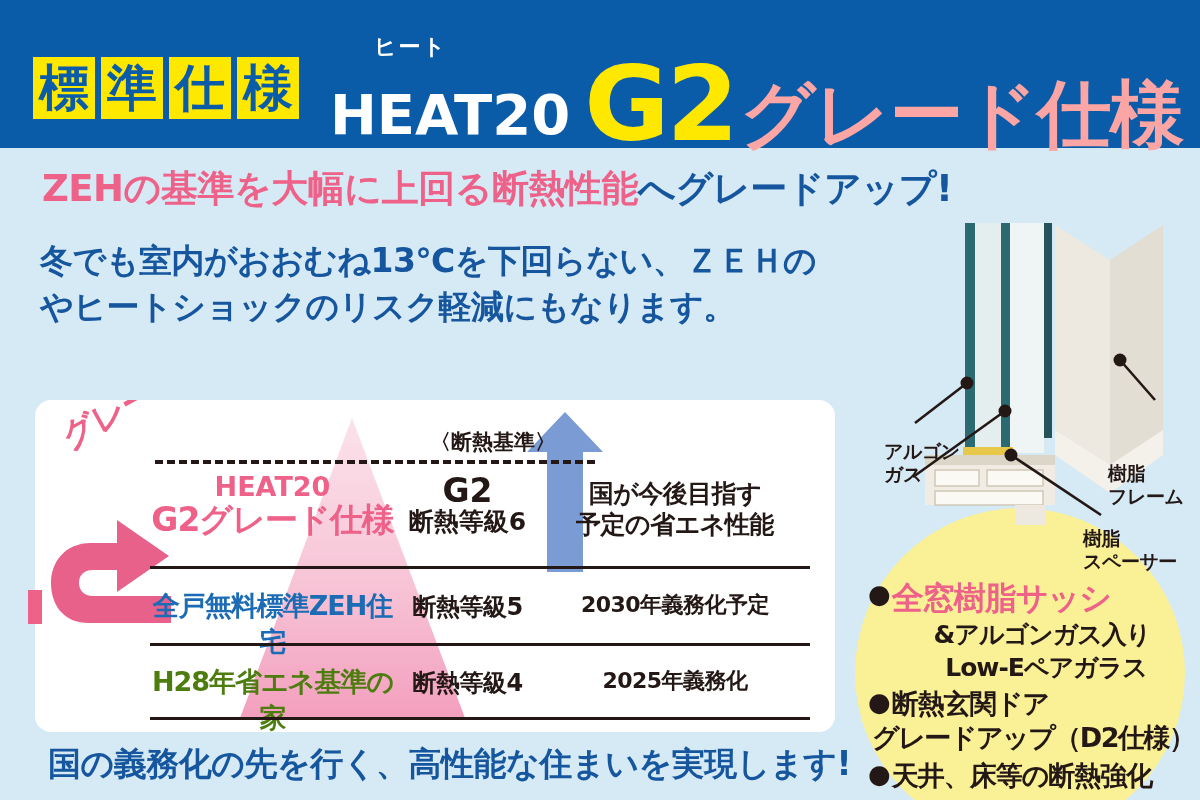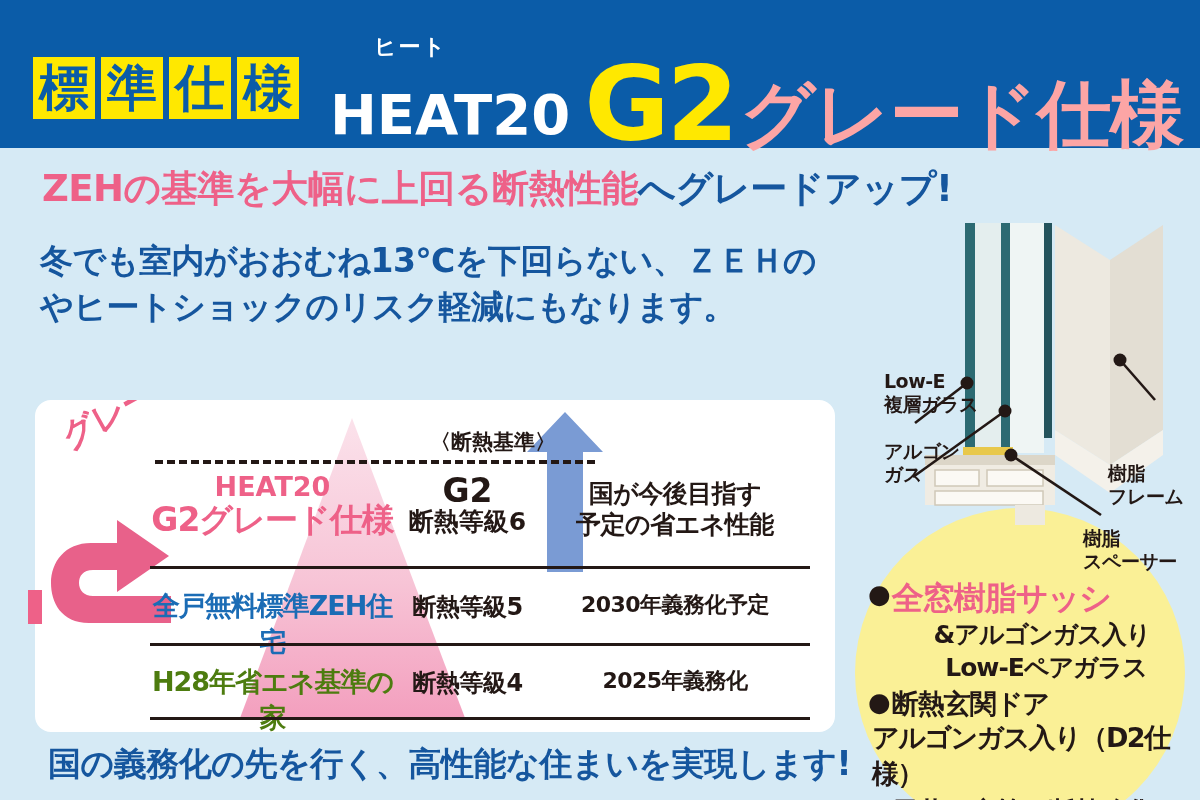--- a/index.html
+++ b/index.html
@@ -261,24 +261,20 @@
     <circle cx="100" cy="196" r="6.5" fill="#231815"></circle>
     <circle cx="106" cy="240" r="6.5" fill="#231815"></circle>
     <circle cx="215" cy="145" r="6.5" fill="#231815"></circle>
 
     <line x1="62" y1="168" x2="10" y2="208" stroke="#231815" stroke-width="2.6"></line>
     <line x1="100" y1="196" x2="8" y2="262" stroke="#231815" stroke-width="2.6"></line>
     <line x1="106" y1="240" x2="196" y2="300" stroke="#231815" stroke-width="2.6"></line>
     <line x1="215" y1="145" x2="250" y2="185" stroke="#231815" stroke-width="2.6"></line>
   </svg>
 
-  <div class="wlabel" id="wl-lowe">
-    <div>Low-E</div>
-    <div>複層ガラス</div>
-  </div>
   <div class="wlabel" id="wl-argon">
     <div>アルゴン</div>
     <div>ガス</div>
   </div>
   <div class="wlabel" id="wl-frame">
     <div>樹脂</div>
     <div>フレーム</div>
   </div>
   <div class="wlabel" id="wl-spacer">
     <div>樹脂</div>
@@ -291,21 +287,21 @@
       <span class="dot">●</span>
       <span class="b-main-pink">全窓樹脂サッシ</span>
     </div>
     <div class="b-sub" style="margin-left:16px;">&amp;アルゴンガス入り</div>
     <div class="b-sub" style="margin-left:24px;">Low-Eペアガラス</div>
 
     <div class="b-row" style="margin-top:4px;">
       <span class="dot">●</span>
       <span class="b-main">断熱玄関ドア</span>
     </div>
-    <div class="b-cont">アルゴンガス入り（D2仕様）</div>
+    <div class="b-cont">グレードアップ（D2仕様）</div>
 
     <div class="b-row" style="margin-top:4px;">
       <span class="dot">●</span>
       <span class="b-main">天井、床等の断熱強化</span>
     </div>
   </div>
 
 </div>
 
 </body></html>

